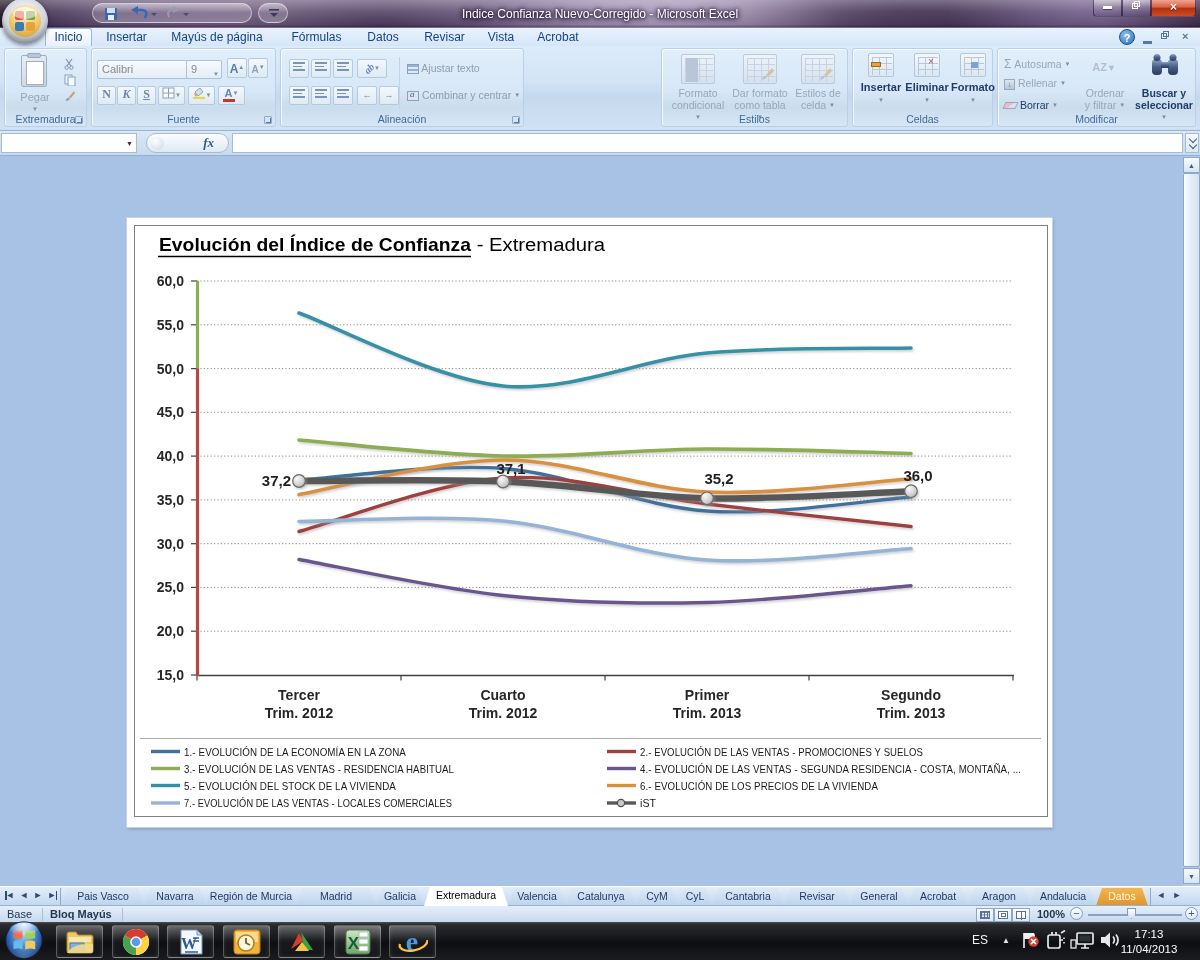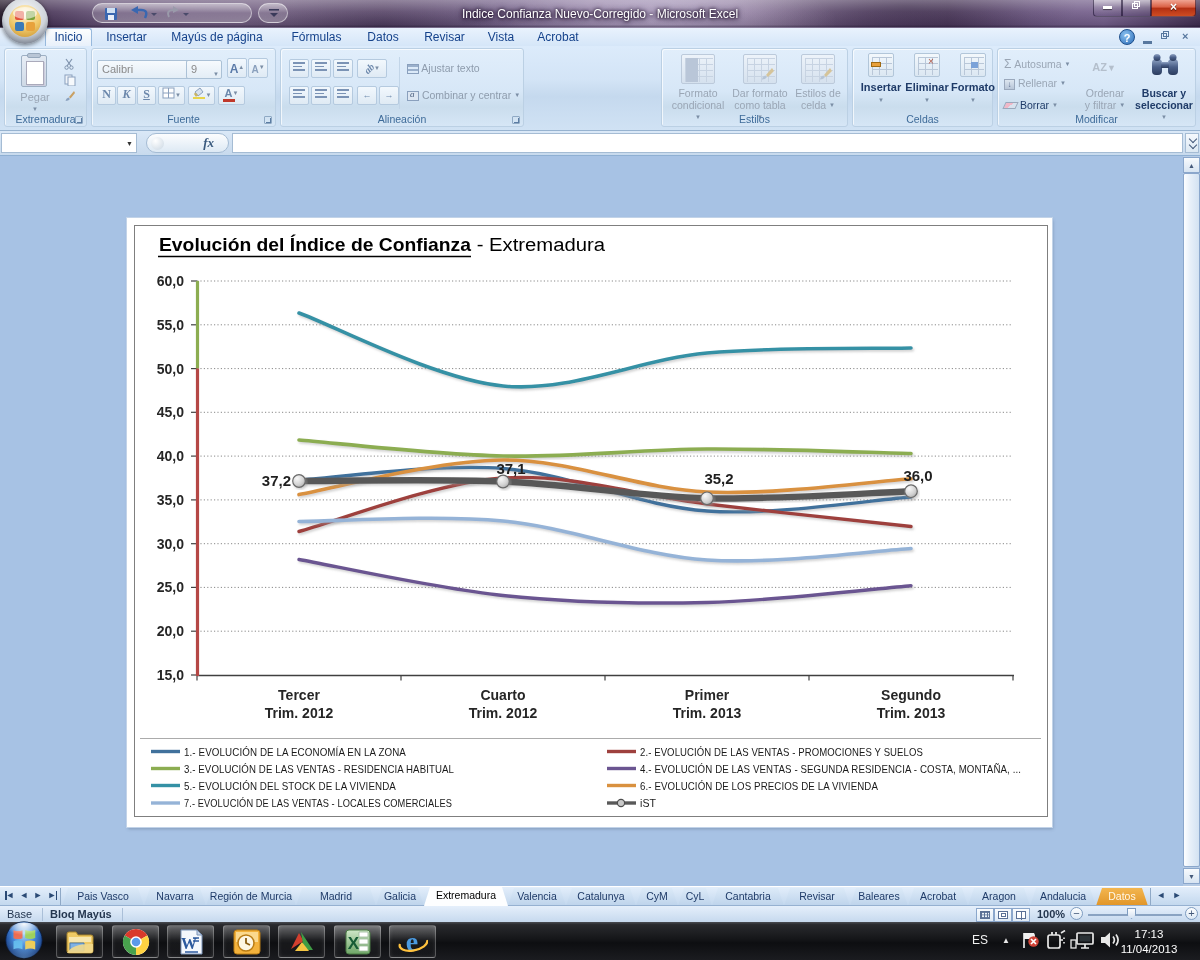--- a/index.html
+++ b/index.html
@@ -403,21 +403,21 @@
     <div class="stab" style="left:206px;width:90px">Región de Murcia</div>
     <div class="stab" style="left:296px;width:80px">Madrid</div>
     <div class="stab" style="left:376px;width:48px">Galicia</div>
     <div class="stab act" style="left:424px;width:84px">Extremadura</div>
     <div class="stab" style="left:508px;width:58px">Valencia</div>
     <div class="stab" style="left:566px;width:70px">Catalunya</div>
     <div class="stab" style="left:636px;width:42px">CyM</div>
     <div class="stab" style="left:678px;width:34px">CyL</div>
     <div class="stab" style="left:712px;width:72px">Cantabria</div>
     <div class="stab" style="left:784px;width:66px">Revisar</div>
-    <div class="stab" style="left:850px;width:58px">Baleares</div>
+    <div class="stab" style="left:850px;width:58px">General</div>
     <div class="stab" style="left:908px;width:60px">Acrobat</div>
     <div class="stab" style="left:968px;width:62px">Aragon</div>
     <div class="stab" style="left:1030px;width:66px">Andalucia</div>
     <div class="stab base" style="left:1096px;width:52px">Datos</div>
 <div style="position:absolute;left:1150px;top:1px;width:1px;height:17px;background:#8fa9c7"></div>
 <div class="snav" style="left:1156px;width:10px">◄</div>
     <div class="snav" style="left:1172px;width:10px">►</div>
 </div>
 <div id="sbar">
 <span style="position:absolute;left:7px;top:2px">Base</span>

